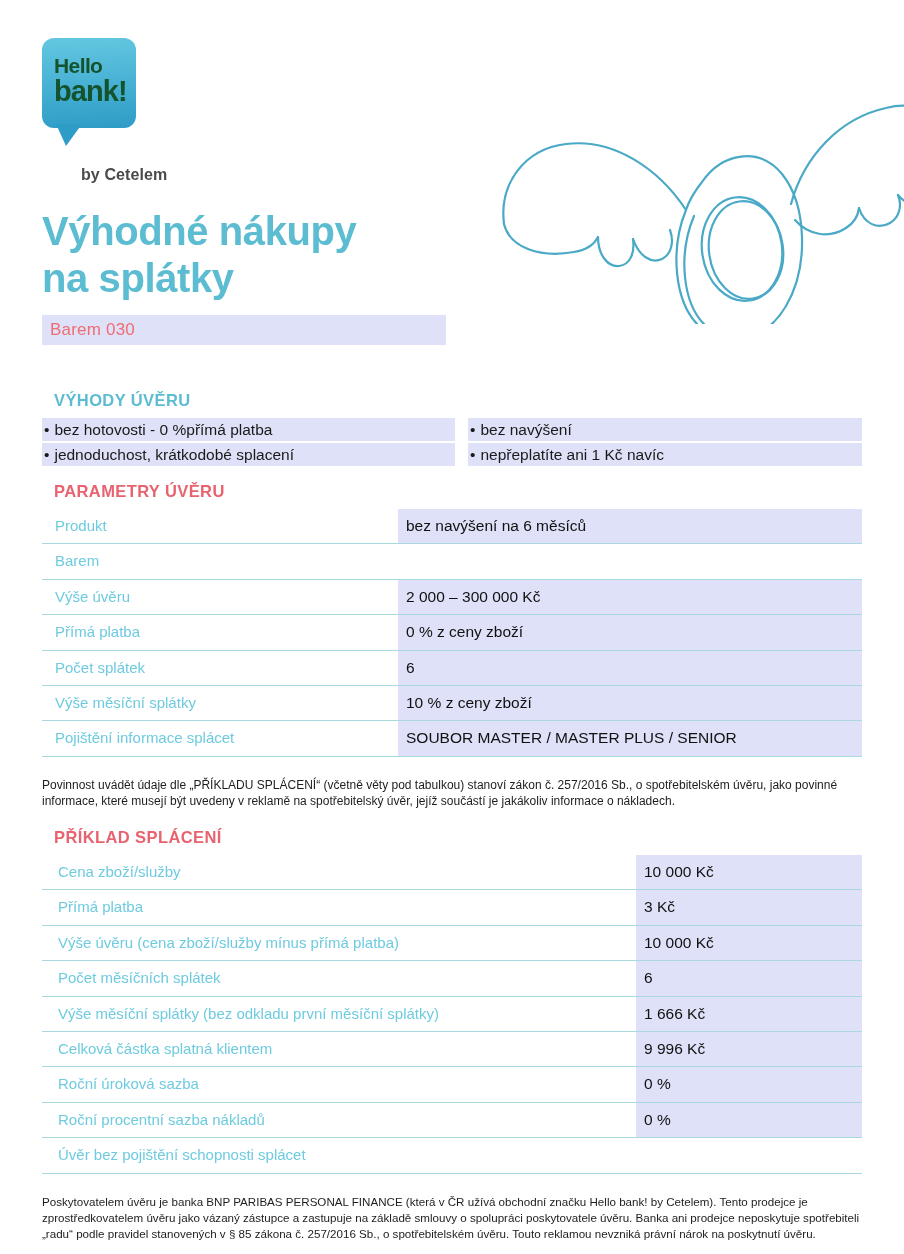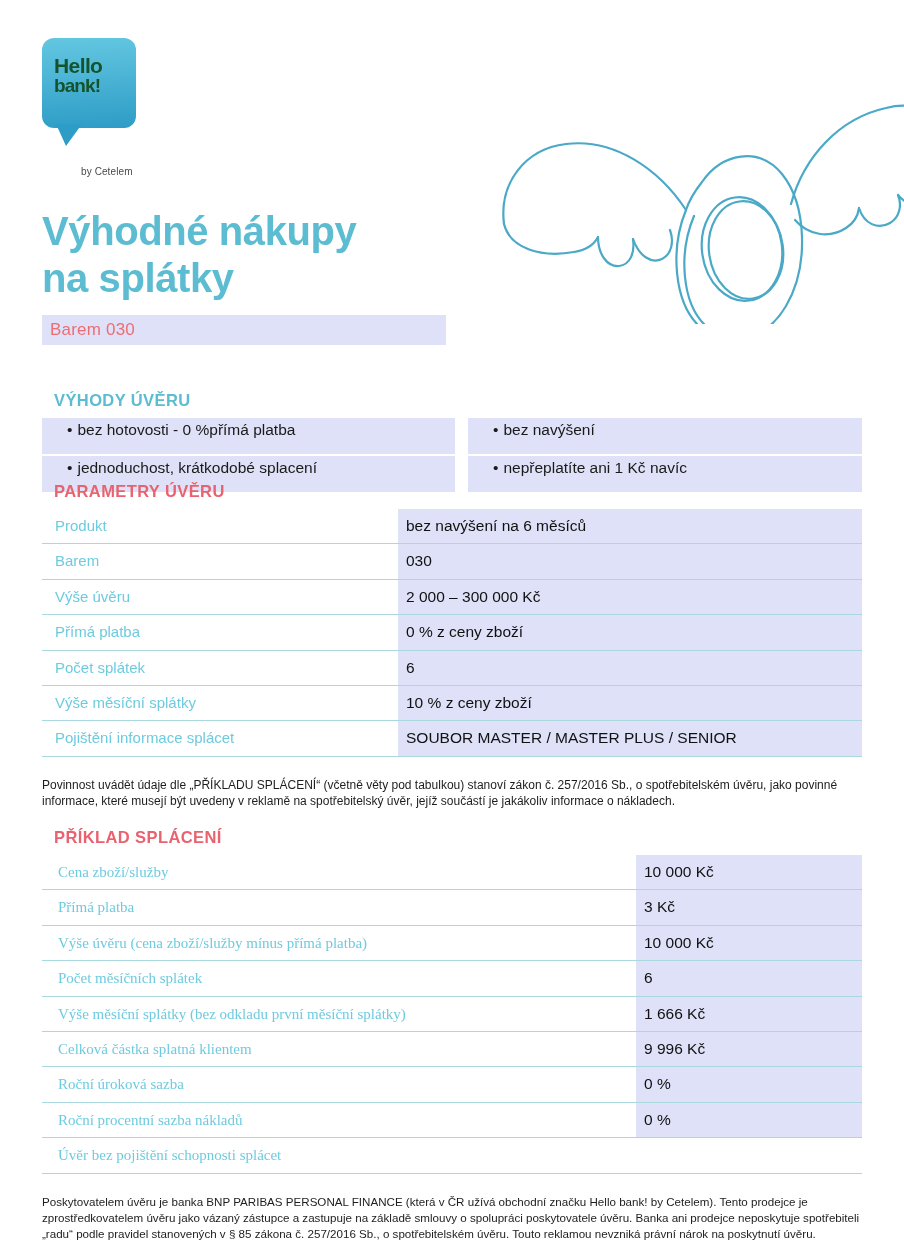--- a/index.html
+++ b/index.html
@@ -59,27 +59,27 @@
     position: absolute;
     left: 12px;
     top: 18px;
     width: 72px;
     color: #14532d;
     font-size: 21px;
     font-weight: bold;
     line-height: 0.98;
     letter-spacing: -0.6px;
   }
-  .logo-text .ln2 { font-size: 19px; letter-spacing: -0.9px; }
+  .logo-text .ln2 { font-size: 29px; letter-spacing: -0.9px; }
   .logo-by {
     position: absolute;
     left: 39px;
     top: 128px;
-    font-size: 10px;
-    font-weight: normal;
+    font-size: 16px;
+    font-weight: bold;
     color: #4a4a4a;
     letter-spacing: 0.1px;
     white-space: nowrap;
   }
 
   
   .headline {
     position: absolute;
     left: 42px;
     top: 181px;
@@ -131,25 +131,25 @@
     width: 820px;
     display: flex;
     gap: 13px;
   }
   .ben-col {
     width: 413px;
     background: #dee1f7;
   }
   .ben-col.right { width: 394px; }
   .ben-item {
-    height: 36px;
+    height: 23px;
     line-height: 24px;
     font-size: 15.5px;
     color: #1a1a1a;
-    padding-left: 25px;
+    padding-left: 2px;
     white-space: nowrap;
   }
   .ben-item + .ben-item { border-top: 2px solid #ffffff; }
   .ben-item .bullet { color: #1a1a1a; margin-right: 5px; }
 
   
   .dtable {
     position: absolute;
     left: 42px;
     width: 820px;
@@ -186,21 +186,21 @@
     font-size: 15.5px;
     color: #111111;
     padding-left: 8px;
     white-space: nowrap;
     box-sizing: border-box;
   }
   
   #table-parametry .dvalue { left: 356px; }
   
   #table-priklad .dvalue { left: 594px; }
-  #table-priklad .dlabel { padding-left: 16px; font-family: Liberation Serif, serif; }
+  #table-priklad .dlabel { padding-left: 16px; }
 
   
   .legal {
     position: absolute;
     left: 42px;
     width: 824px;
     font-size: 12px;
     line-height: 1.33;
     color: #1d1d1d;
   }
@@ -272,21 +272,20 @@
 
 <div class="sec-head coral" id="h-param">PARAMETRY ÚVĚRU</div>
 
 <div class="dtable" id="table-parametry">
   <div class="drow">
     <div class="dlabel">Produkt</div>
     <div class="dvalue">bez navýšení na 6 měsíců</div>
   </div>
   <div class="drow">
     <div class="dlabel">Barem</div>
-    <div class="dvalue">030</div>
   </div>
   <div class="drow">
     <div class="dlabel">Výše úvěru</div>
     <div class="dvalue">2 000 – 300 000 Kč</div>
   </div>
   <div class="drow">
     <div class="dlabel">Přímá platba</div>
     <div class="dvalue">0 % z ceny zboží</div>
   </div>
   <div class="drow">

